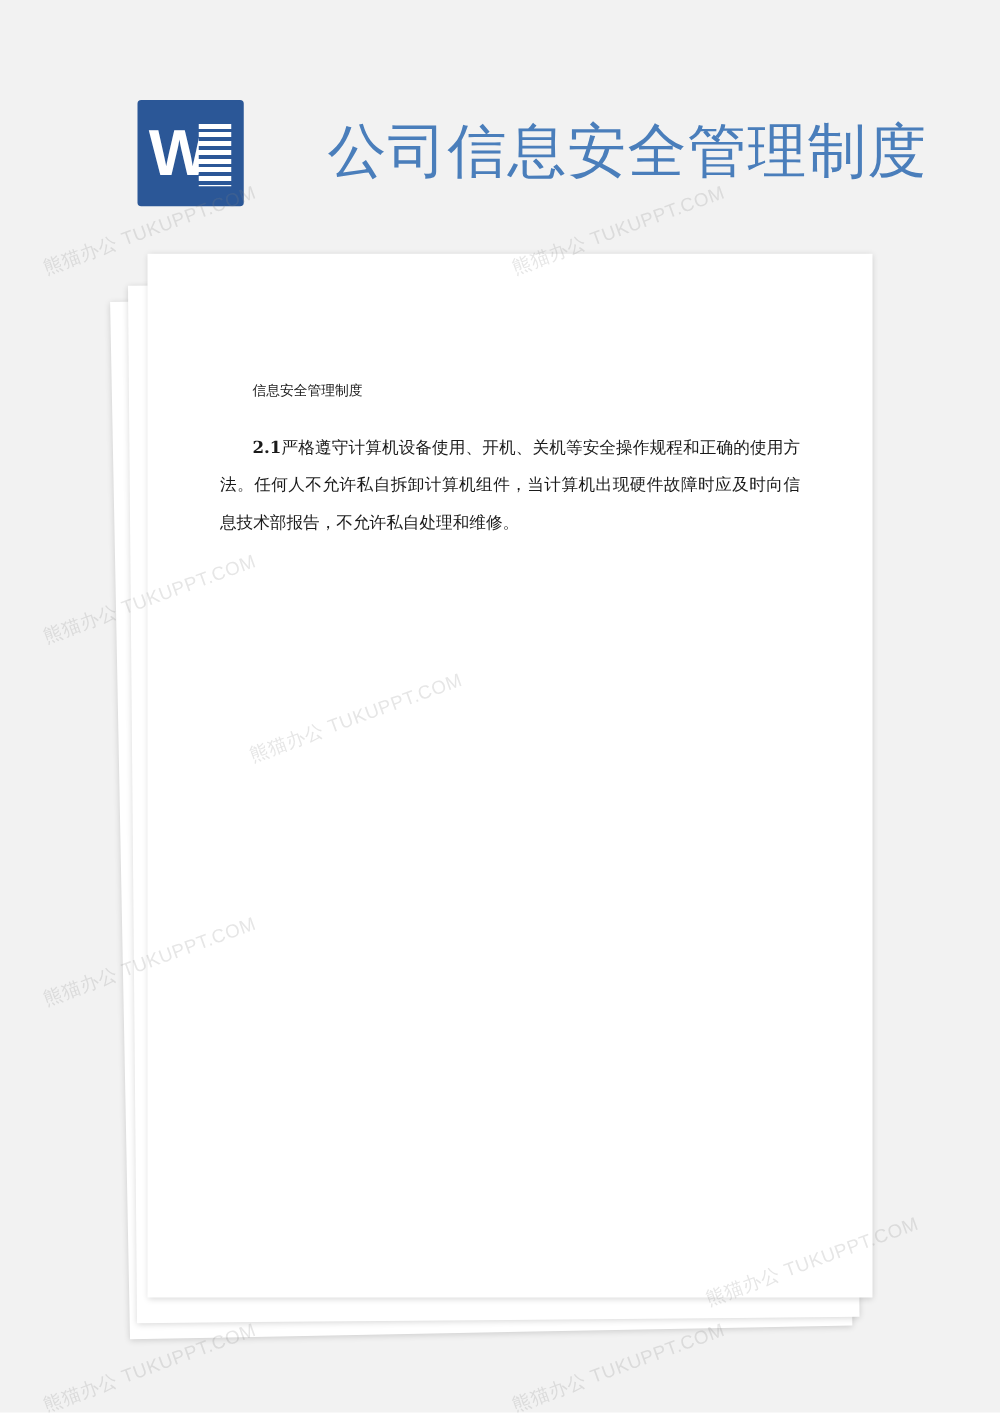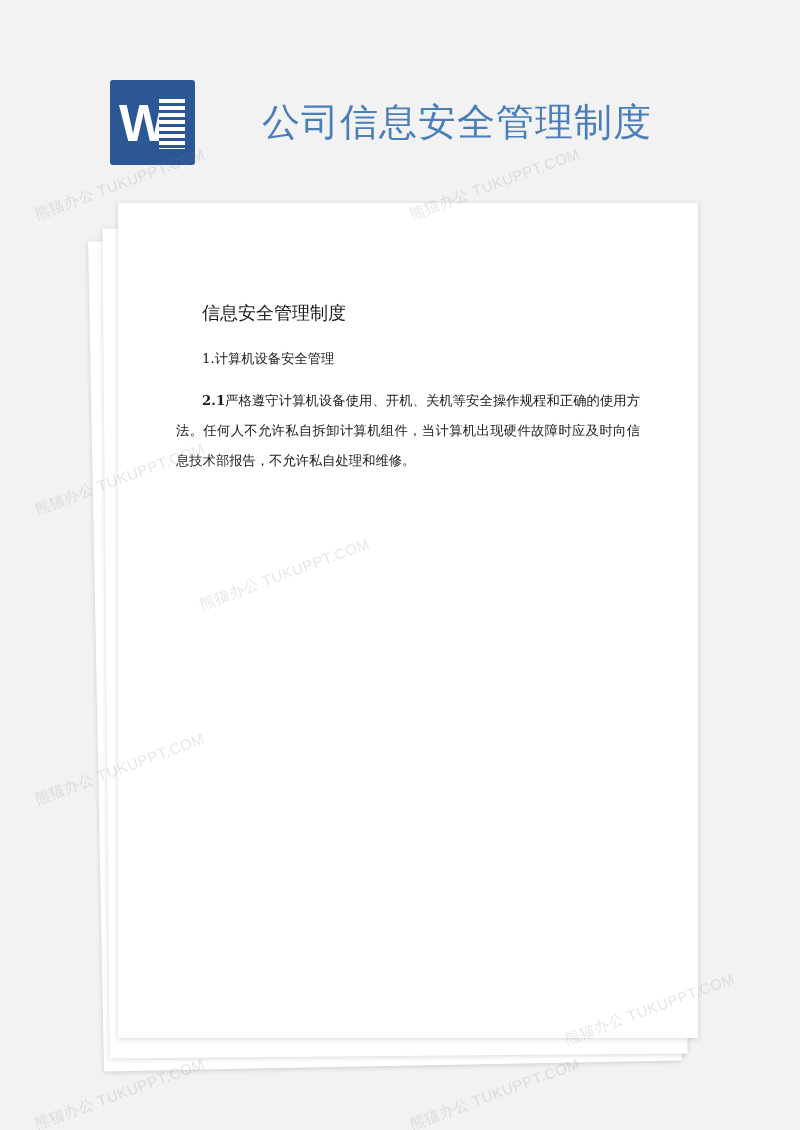--- a/index.html
+++ b/index.html
@@ -71,21 +71,21 @@
     background: repeating-linear-gradient(
       to bottom,
       #ffffff 0px, #ffffff 4px,
       #2b5797 4px, #2b5797 7px
     );
   }
   #doc-title {
     position: absolute;
     left: 262px;
     top: 79px;
-    font-size: 38px;
+    font-size: 47px;
     line-height: 86px;
     color: #4a7ebb;
     font-family: "DejaVu Sans", sans-serif;
     font-weight: 500;
     letter-spacing: 1px;
     white-space: nowrap;
     text-align: right;
   }
 
   
@@ -147,21 +147,21 @@
     text-indent: 26px;
   }
   .para.small-head {
     text-indent: 26px;
     margin-bottom: 12px;
   }
   .para b {
     font-weight: bold;
   }
   .lead {
-    font-size: 18px;
+    font-size: 11px;
     text-indent: 26px;
     margin-bottom: 16px;
   }
 </style>
 </head>
 <body>
 
 <div id="page-stack">
   <div class="sheet" id="sheet-back-2"></div>
   <div class="sheet" id="sheet-back-1"></div>
@@ -171,21 +171,20 @@
 <div id="header">
   <div id="word-logo">
     <span class="w-letter">W</span>
     <span class="lines"></span>
   </div>
   <div id="doc-title">公司信息安全管理制度</div>
 </div>
 
 <div id="doc-content">
   <p class="para lead">信息安全管理制度</p>
-  <p class="para small-head">1.计算机设备安全管理</p>
   <p class="para indent"><b>2.1</b><span>严格遵守计算机设备使用、开机、关机等安全操作规程和正确的使用方法。任何人不允许私自拆卸计算机组件，当计算机出现硬件故障时应及时向信息技术部报告，不允许私自处理和维修。</span></p>
 </div>
 
 <div id="watermark-layer">
     <div class="wm" style="left: 30px; top: 175px;">熊猫办公 TUKUPPT.COM</div>
     <div class="wm" style="left: 405px; top: 175px;">熊猫办公 TUKUPPT.COM</div>
     <div class="wm" style="left: 30px; top: 470px;">熊猫办公 TUKUPPT.COM</div>
     <div class="wm" style="left: 195px; top: 565px;">熊猫办公 TUKUPPT.COM</div>
     <div class="wm" style="left: 30px; top: 760px;">熊猫办公 TUKUPPT.COM</div>
     <div class="wm" style="left: 30px; top: 1085px;">熊猫办公 TUKUPPT.COM</div>

